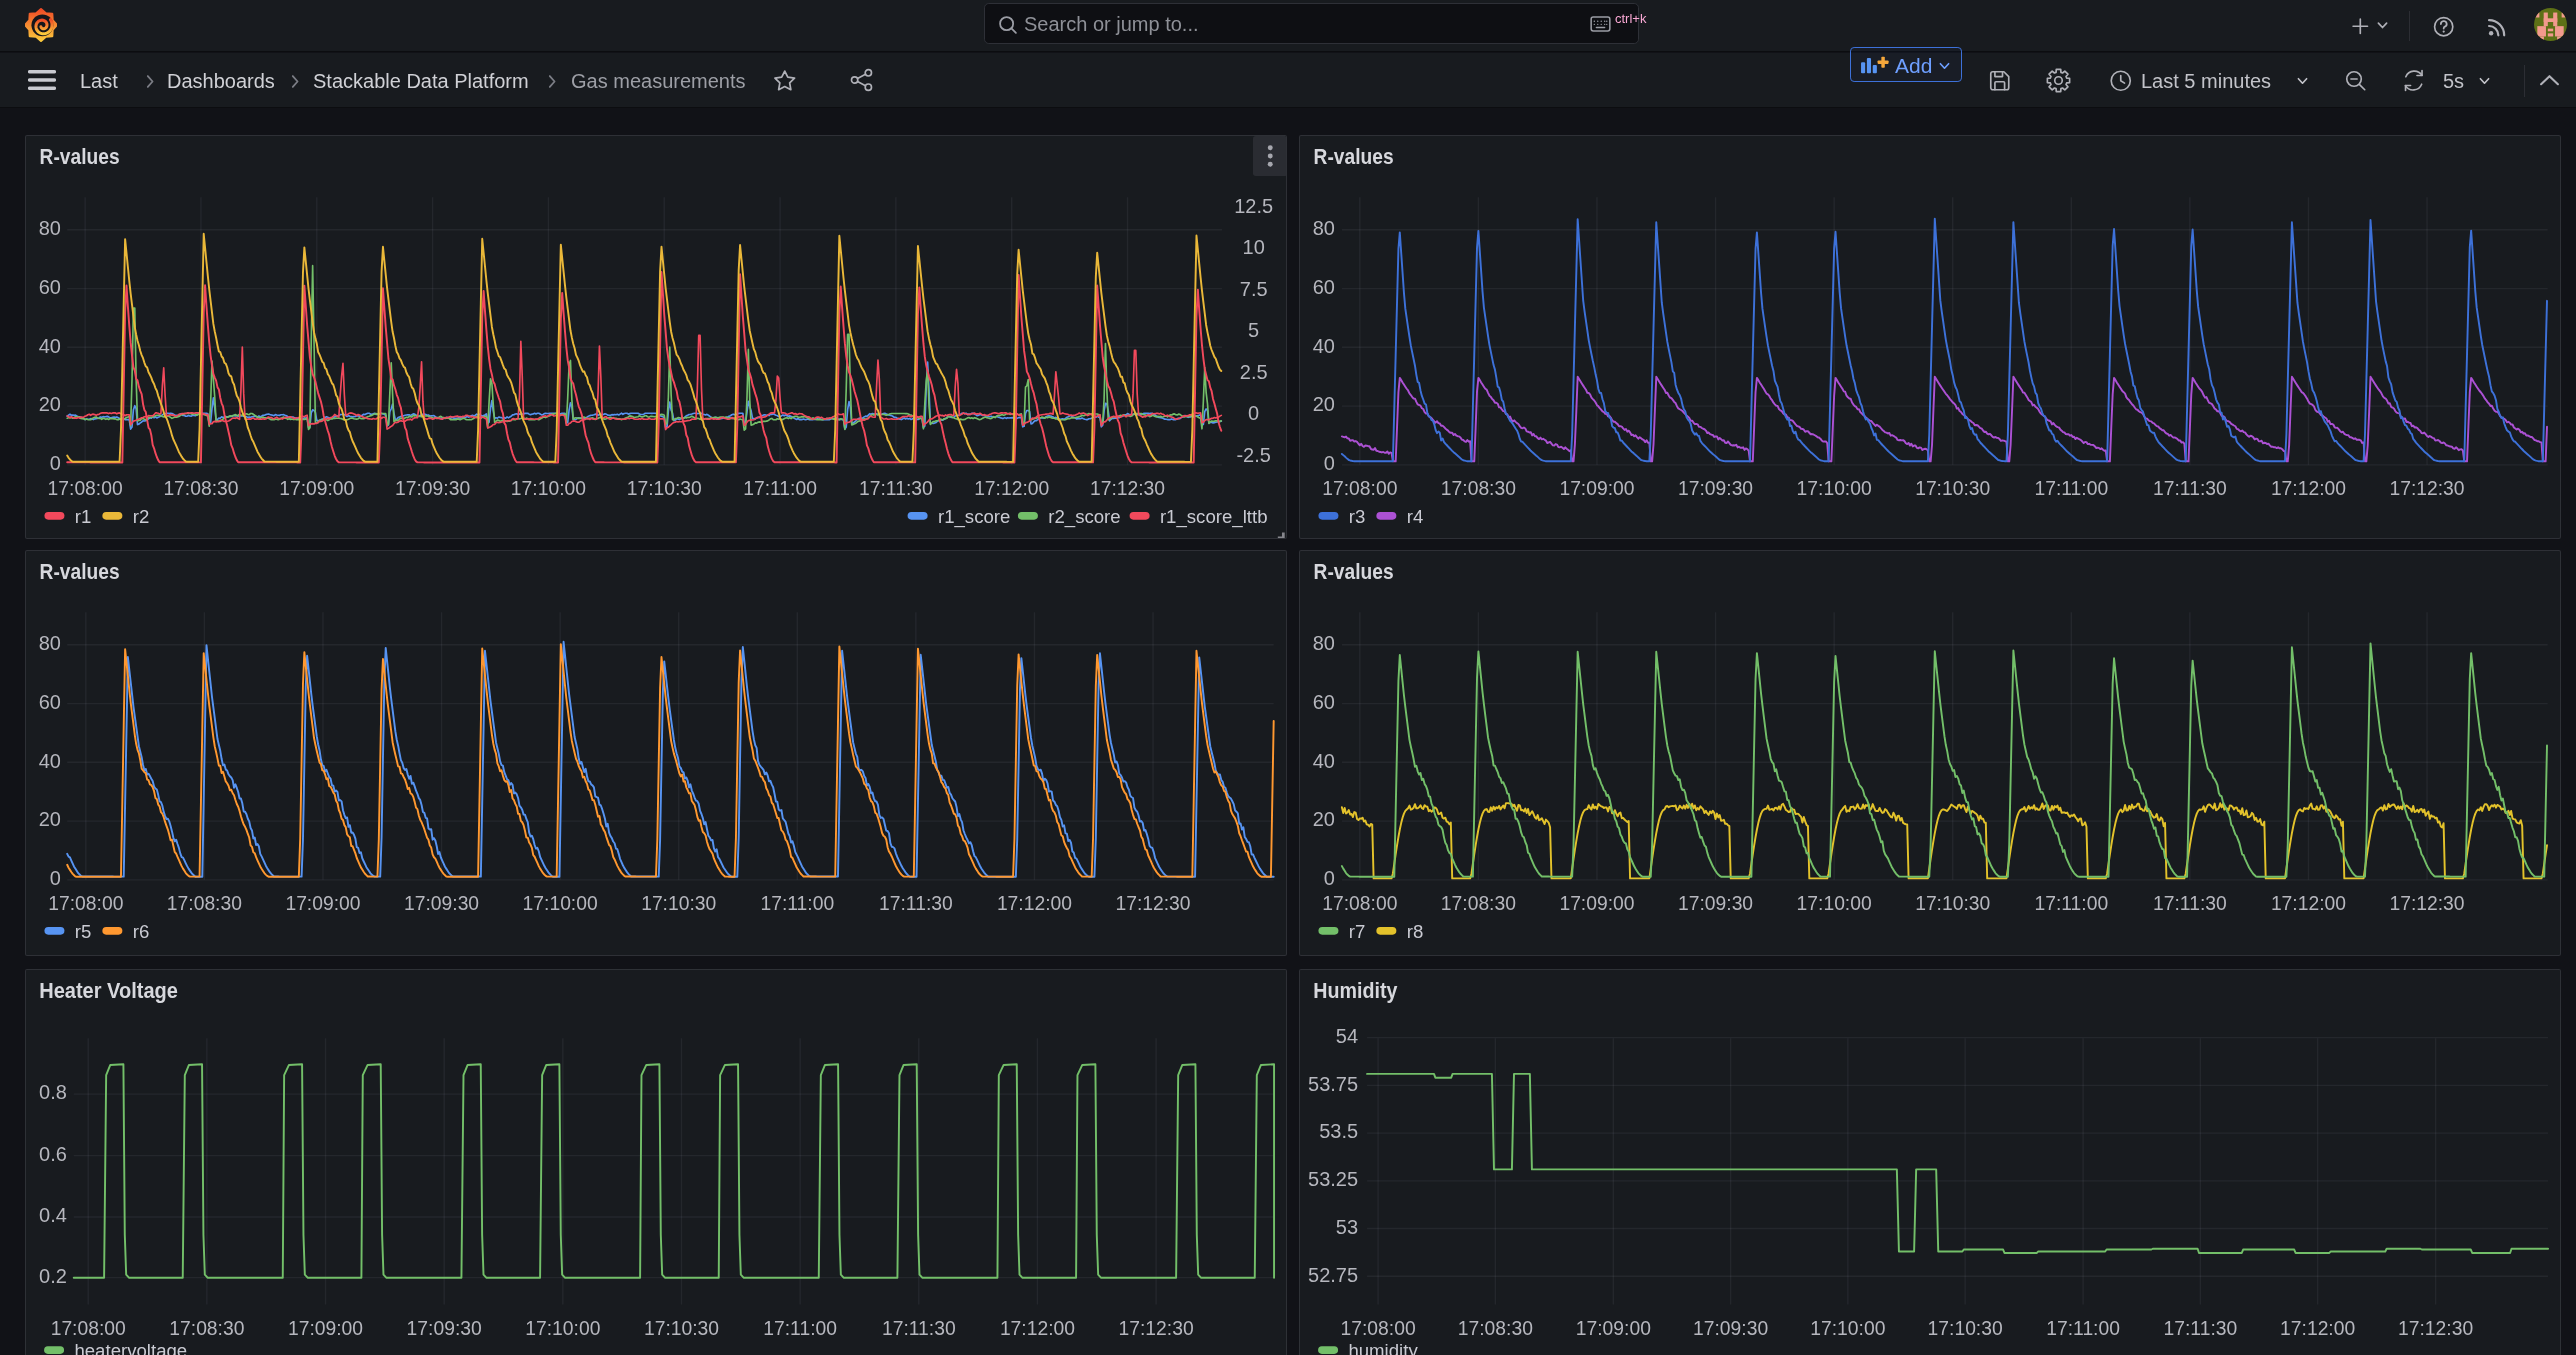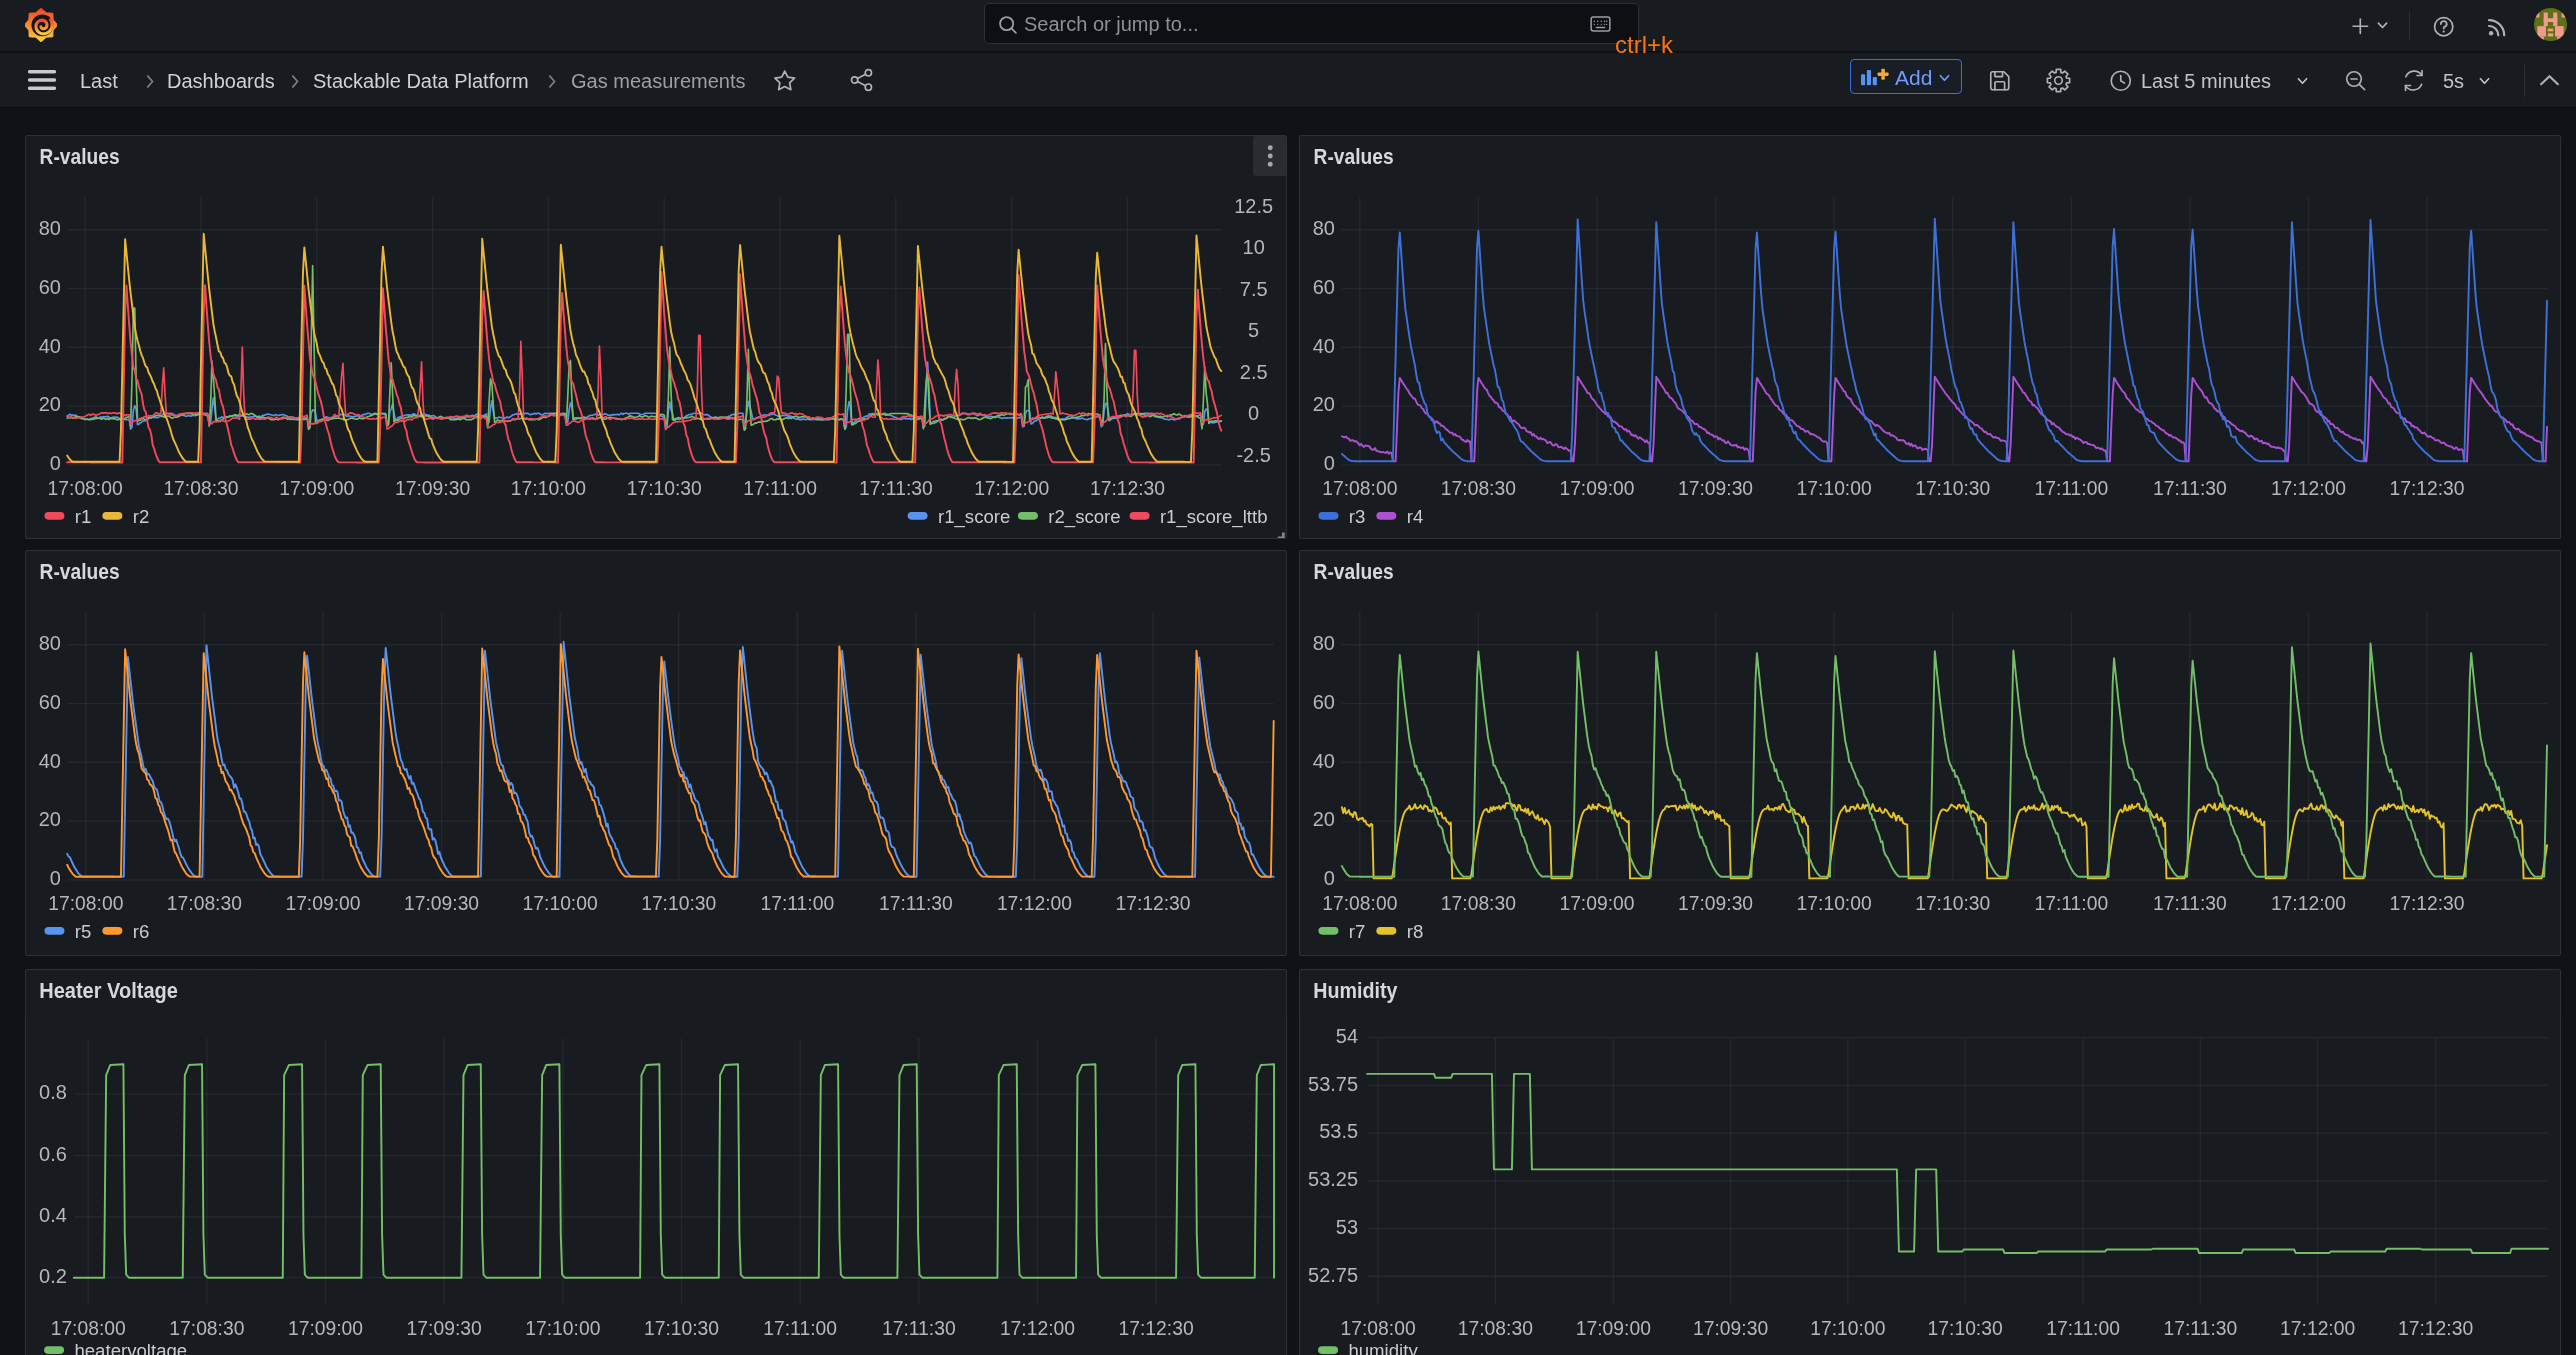--- a/index.html
+++ b/index.html
@@ -21,21 +21,21 @@
     <div style="position:absolute;left:984px;top:3.4px;width:655px;height:41px;background:#0e0f13;border:0.7px solid #2e3037;border-radius:4.8px">
 <svg style="position:absolute;left:12.4px;top:9.7px" width="22" height="22" viewBox="0 0 32 32" fill="none" stroke="#9b9da5" stroke-width="2.6" stroke-linecap="round">
         <circle cx="14" cy="14" r="9.5"></circle>
         <path d="M21 21 L27.5 27.5"></path>
       </svg>
 <span style="position:absolute;left:39px;top:9px;font-size:20px;color:#8e9097">Search or jump to...</span>
 <svg style="position:absolute;left:605px;top:11px" width="21" height="18" viewBox="0 0 30 26" fill="none" stroke="#9b9da5" stroke-width="2.2">
         <rect x="1.5" y="3" width="27" height="20" rx="3"></rect>
         <path d="M6 9h.1M11 9h.1M16 9h.1M21 9h.1M24 9h.1M6 13.5h.1M11 13.5h.1M16 13.5h.1M21 13.5h.1M24 13.5h.1M9 18h12" stroke-linecap="round" stroke-width="2"></path>
       </svg>
-<span style="position:absolute;left:630px;top:27px;font-size:24px;color:#f97316">ctrl+k</span>
+<span style="position:absolute;left:630px;top:7px;font-size:13px;color:#f9a8d4">ctrl+k</span>
 </div>
     <svg style="position:absolute;left:2351px;top:17px" width="18.6" height="18.6" viewBox="0 0 27 27" fill="none" stroke="#b0b1b8" stroke-width="2.4" stroke-linecap="round" stroke-linejoin="round">
       <path d="M13.5 3 V24 M3 13.5 H24"></path>
     </svg>
     <svg style="position:absolute;left:2377px;top:21.4px" width="11" height="8.3" viewBox="0 0 16 12" fill="none" stroke="#b0b1b8" stroke-width="2.4" stroke-linecap="round" stroke-linejoin="round">
       <path d="M2 3 L8 9.5 L14 3"></path>
     </svg>
     <div style="position:absolute;left:2409px;top:11px;width:0.7px;height:30px;background:#2c2e34"></div>
     <svg style="position:absolute;left:2433px;top:16px" width="21.4" height="21.4" viewBox="0 0 31 31" fill="none" stroke="#b0b1b8" stroke-width="2.4" stroke-linecap="round" stroke-linejoin="round">
       <circle cx="15.5" cy="15.5" r="13.2"></circle>
@@ -90,21 +90,21 @@
 <span style="position:absolute;left:571px;top:70px;font-size:20px;color:#9d9fa6;font-weight:normal">Gas measurements</span>
 <svg style="position:absolute;left:773px;top:69px" width="23.5" height="23" viewBox="0 0 34 33" fill="none" stroke="#b0b1b8" stroke-width="2.4" stroke-linecap="round" stroke-linejoin="round">
     <path d="M17 2.8 L21.4 11.7 L31.2 13.1 L24.1 20 L25.8 29.8 L17 25.2 L8.2 29.8 L9.9 20 L2.8 13.1 L12.6 11.7 Z" stroke-width="2.5"></path>
   </svg>
 <svg style="position:absolute;left:849px;top:68px" width="25" height="24" viewBox="0 0 36 35" fill="none" stroke="#b0b1b8" stroke-width="2.4" stroke-linecap="round" stroke-linejoin="round">
     <circle cx="28" cy="7" r="4.6"></circle>
     <circle cx="28" cy="28" r="4.6"></circle>
     <circle cx="8" cy="17.5" r="4.6"></circle>
     <path d="M12.2 15.4 L23.8 9.2 M12.2 19.7 L23.8 25.9"></path>
   </svg>
-<div style="position:absolute;left:1850px;top:59px;width:112px;height:35px;border:1.4px solid #3d71d9;border-radius:4.1px;background:rgba(61,113,217,0.04)">
+<div style="position:absolute;left:1850px;top:47px;width:112px;height:35px;border:1.4px solid #3d71d9;border-radius:4.1px;background:rgba(61,113,217,0.04)">
 <svg style="position:absolute;left:10.3px;top:7.6px" width="29" height="19.3" viewBox="0 0 42 28">
 <g fill="#5794F2">
         <rect x="0" y="9" width="6" height="16" rx="1.5"></rect>
         <rect x="8.5" y="3" width="6" height="22" rx="1.5"></rect>
         <rect x="17" y="13" width="6" height="12" rx="1.5"></rect>
       </g>
 <g fill="#F5A73B">
         <rect x="29.5" y="1" width="5" height="16" rx="1.2"></rect>
         <rect x="24" y="6.5" width="16" height="5" rx="1.2"></rect>
       </g>

